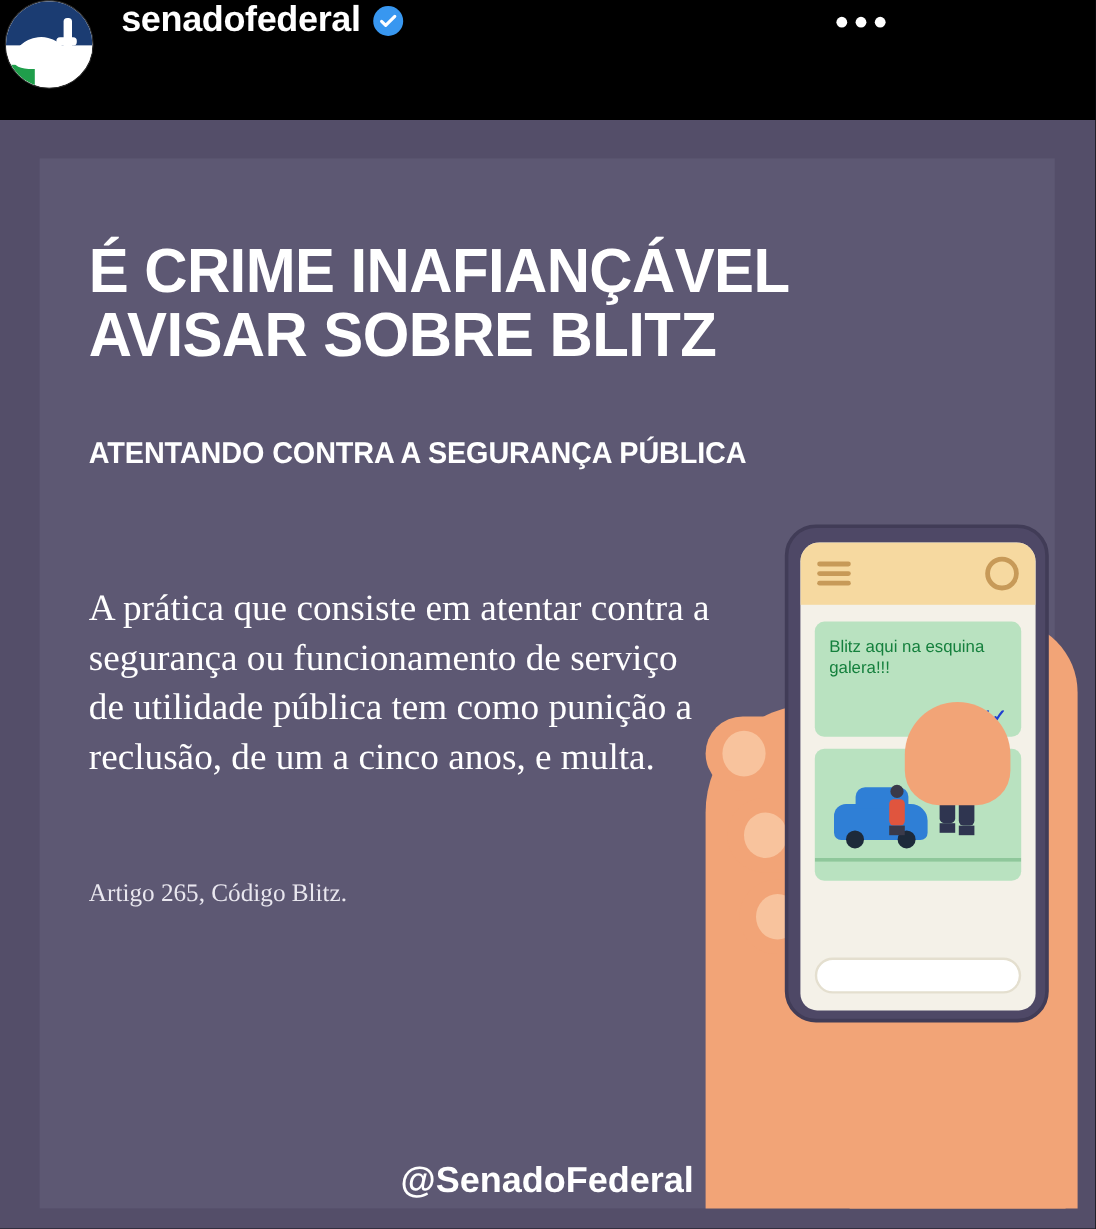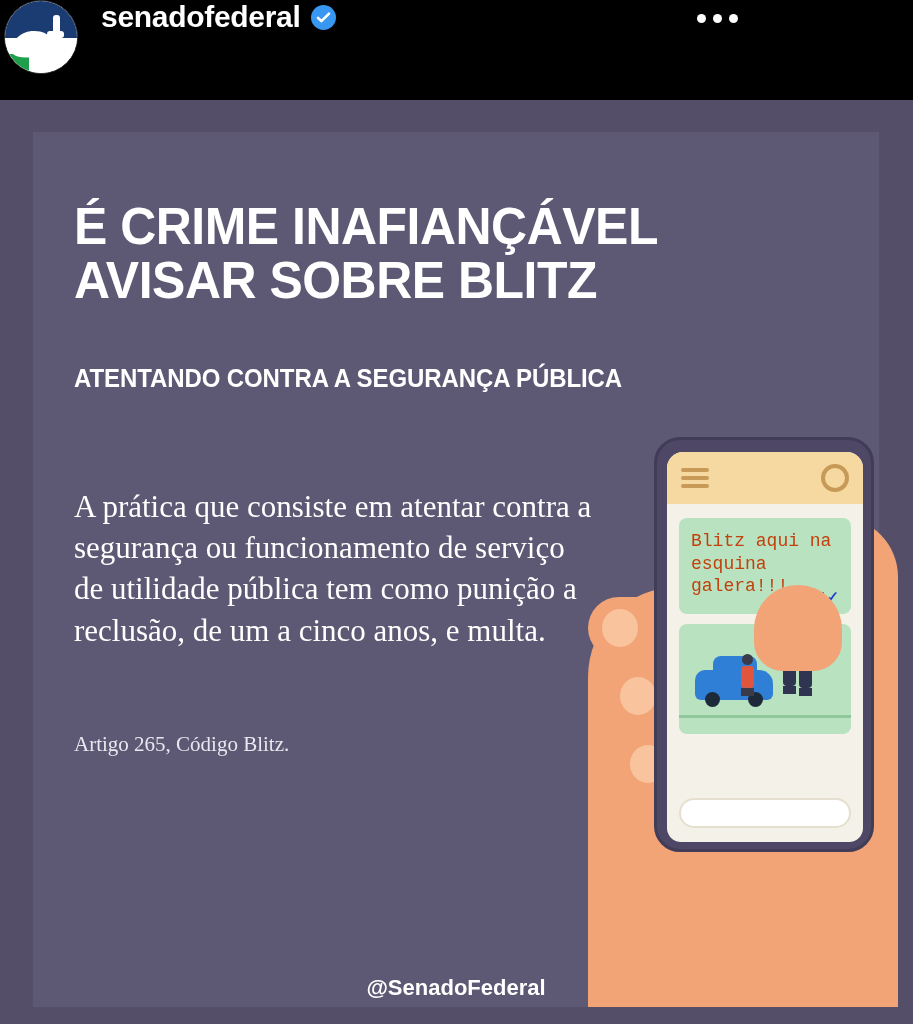--- a/index.html
+++ b/index.html
@@ -165,21 +165,21 @@
     color: #e9e7ef;
     font-size: 21px;
     font-family: "Liberation Serif", serif;
   }
   .handle {
     position: absolute;
     left: 0; bottom: 6px;
     width: 846px;
     text-align: center;
     color: #ffffff;
-    font-size: 22px;
+    font-size: 30px;
     font-weight: bold;
   }
 
   
   .illustration {
     position: absolute;
     left: 525px; top: 305px;
     width: 330px;
     height: 560px;
   }
@@ -261,24 +261,24 @@
   }
   .bubble {
     position: absolute;
     left: 12px; top: 66px;
     width: 172px; height: 96px;
     background: #b9e2c0;
     border-radius: 8px;
     padding: 12px 12px;
   }
   .bubble-text {
-    color: #c2410c;
-    font-size: 18px;
+    color: #15803d;
+    font-size: 14px;
     line-height: 1.25;
-    font-family: Liberation Mono, monospace;
+    font-family: Liberation Sans, sans-serif;
   }
   .ticks {
     position: absolute; right: 12px; bottom: 8px;
     color: #1f3fd0; font-size: 15px; font-weight: bold;
   }
   .img-bubble {
     position: absolute;
     left: 12px; top: 172px;
     width: 172px; height: 110px;
     background: #b9e2c0;

